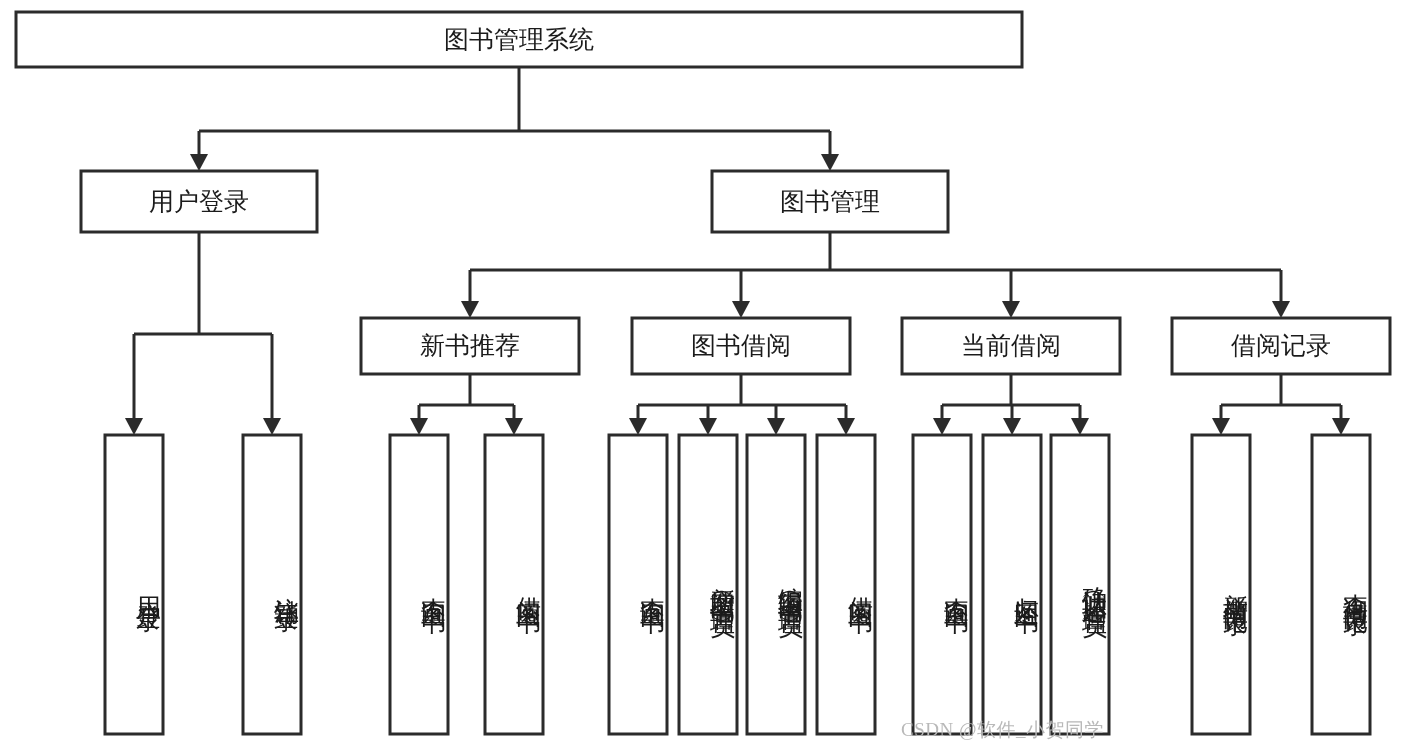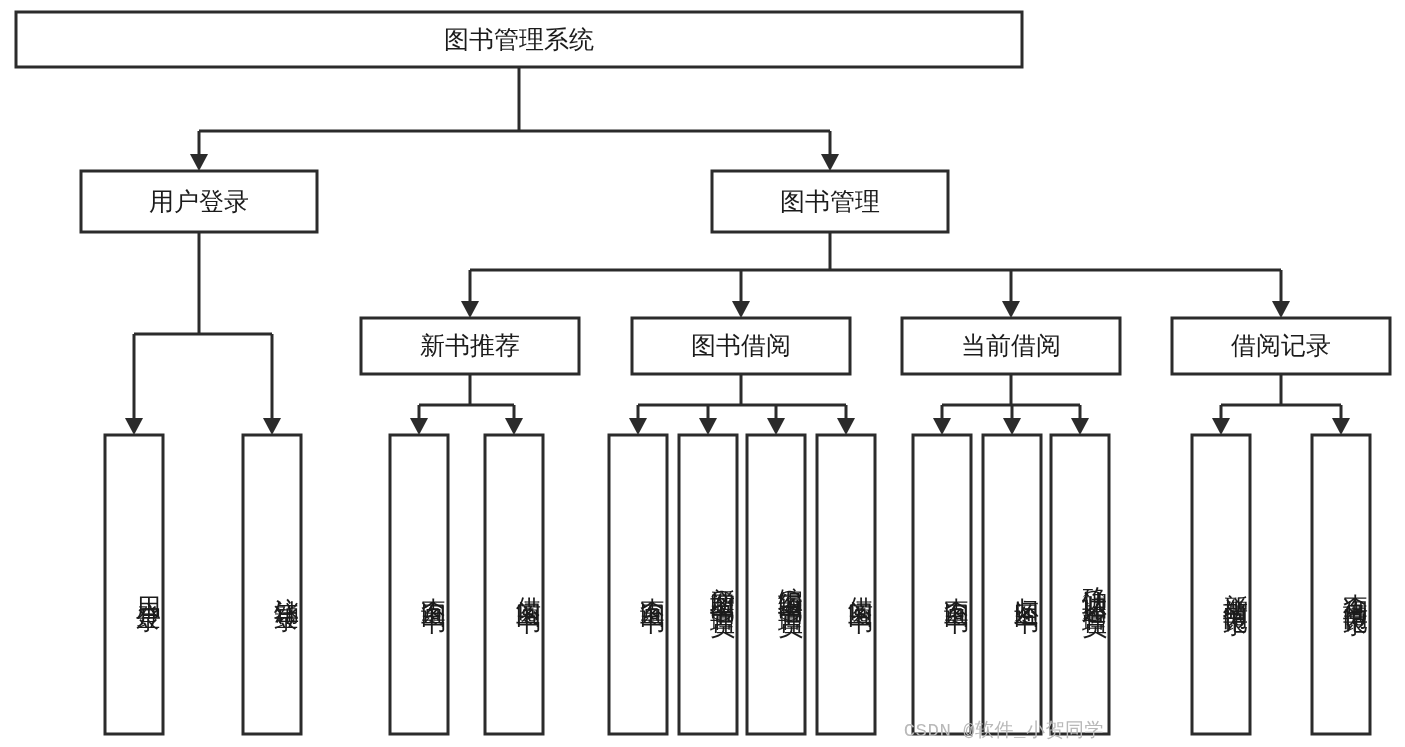--- a/index.html
+++ b/index.html
@@ -66,21 +66,21 @@
     letter-spacing: 4px;
     color: #1b1b1b;
     white-space: nowrap;
     text-align: left;
     pointer-events: none;
   }
   .watermark {
     position: absolute;
     right: 8px;
     bottom: 4px;
-    font-family: Liberation Mono, monospace;
+    font-family: Liberation Serif, serif;
     font-size: 19px;
     color: #b9b9b9;
     letter-spacing: 0.5px;
     white-space: nowrap;
   }
 </style>
 </head>
 <body>
 
 <div id="diagram-root">

